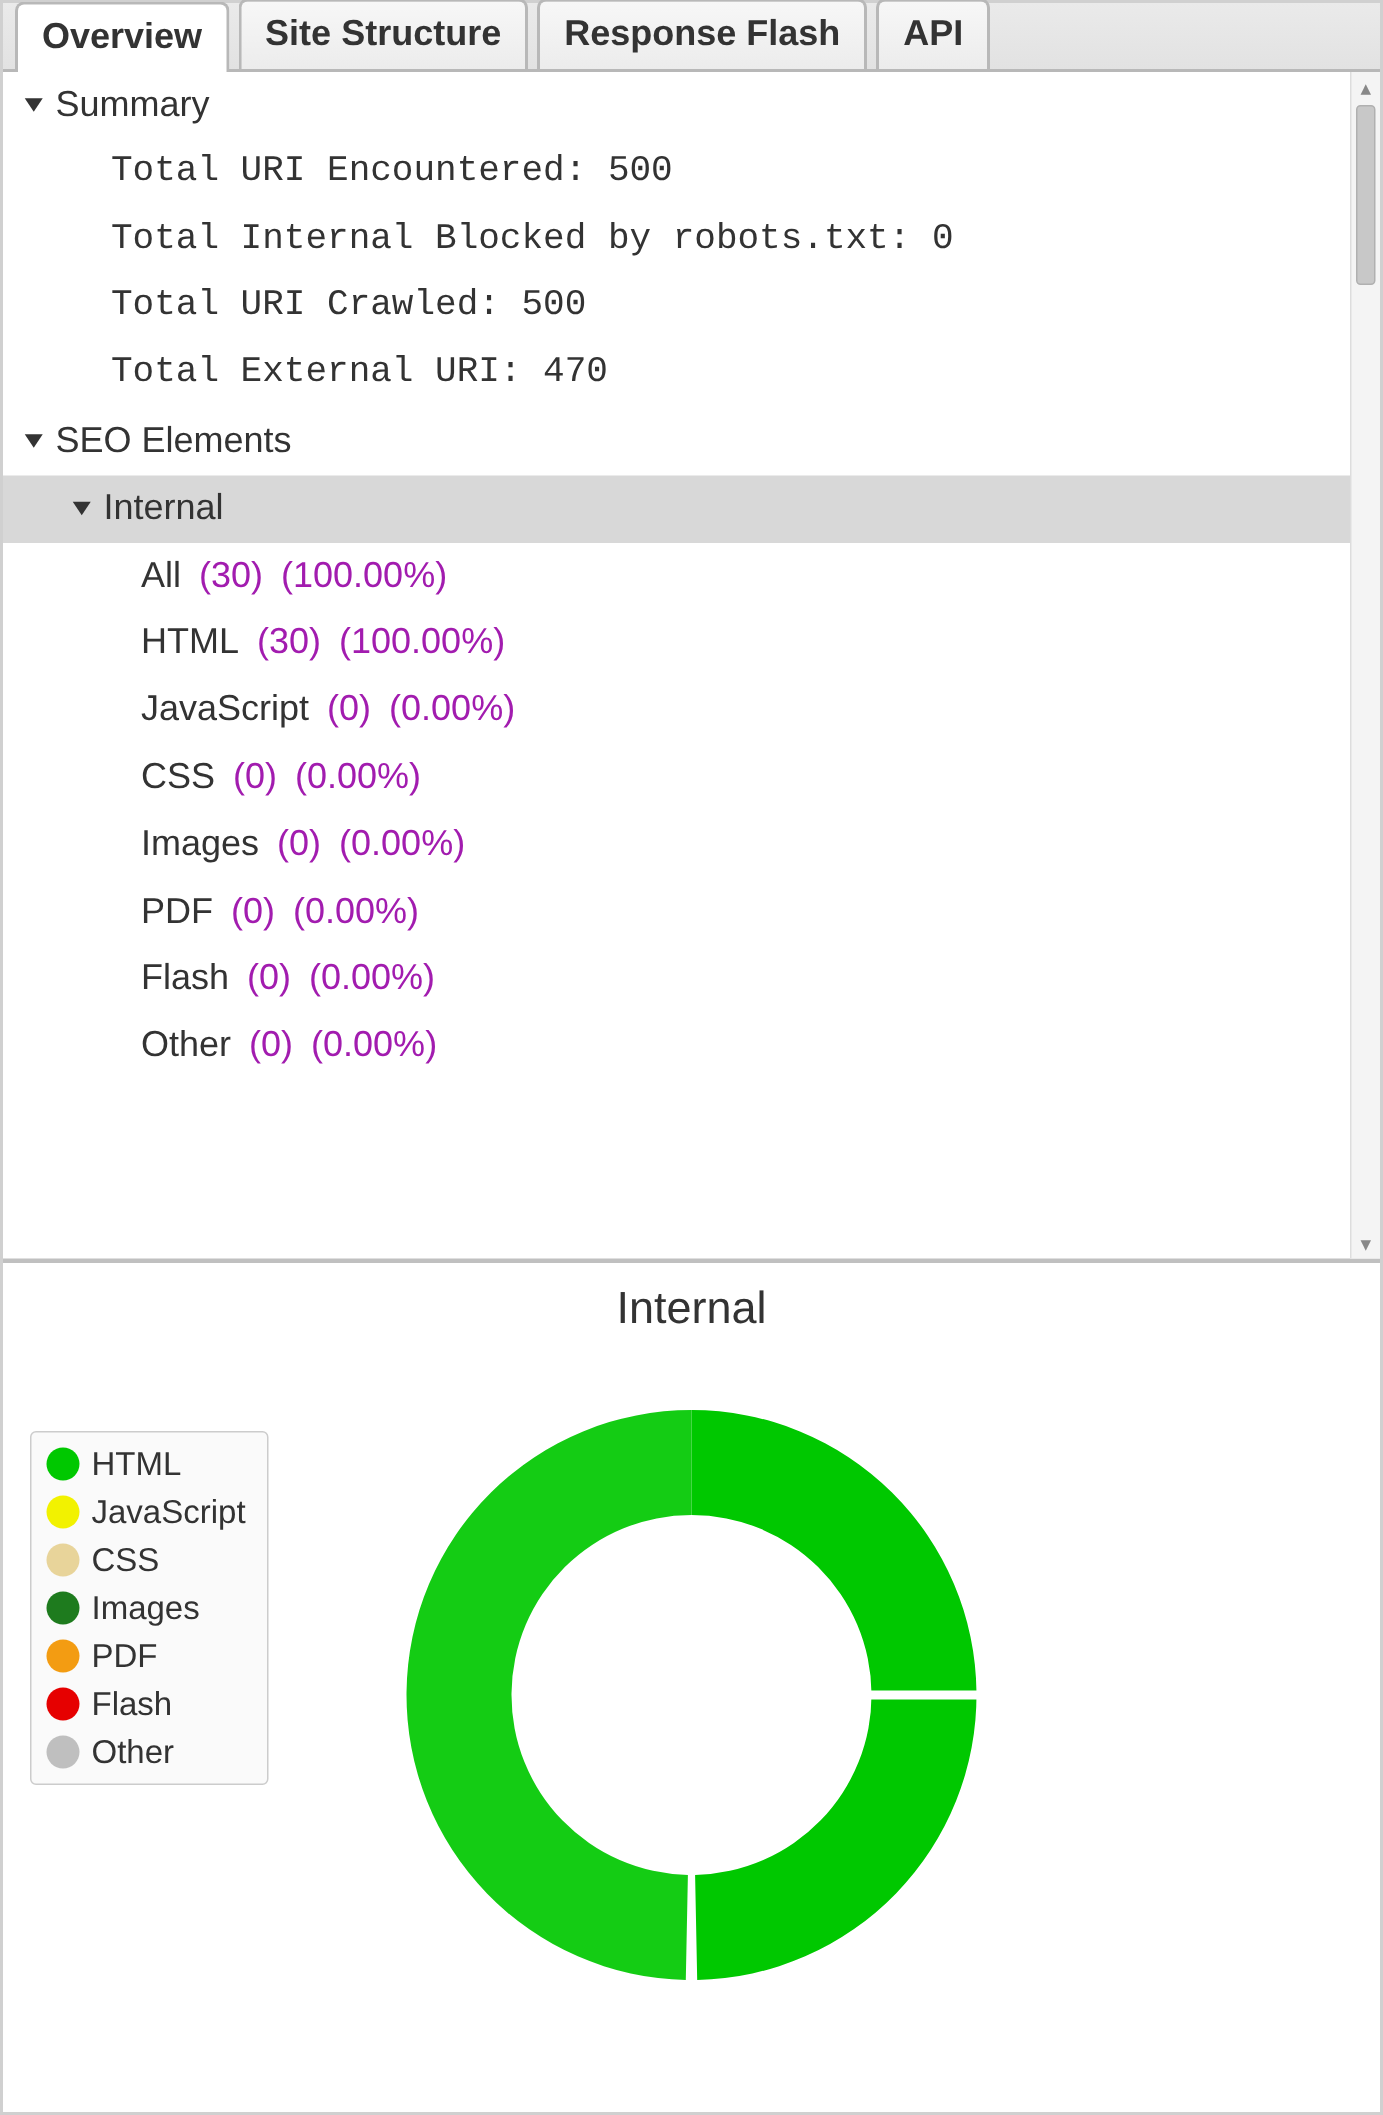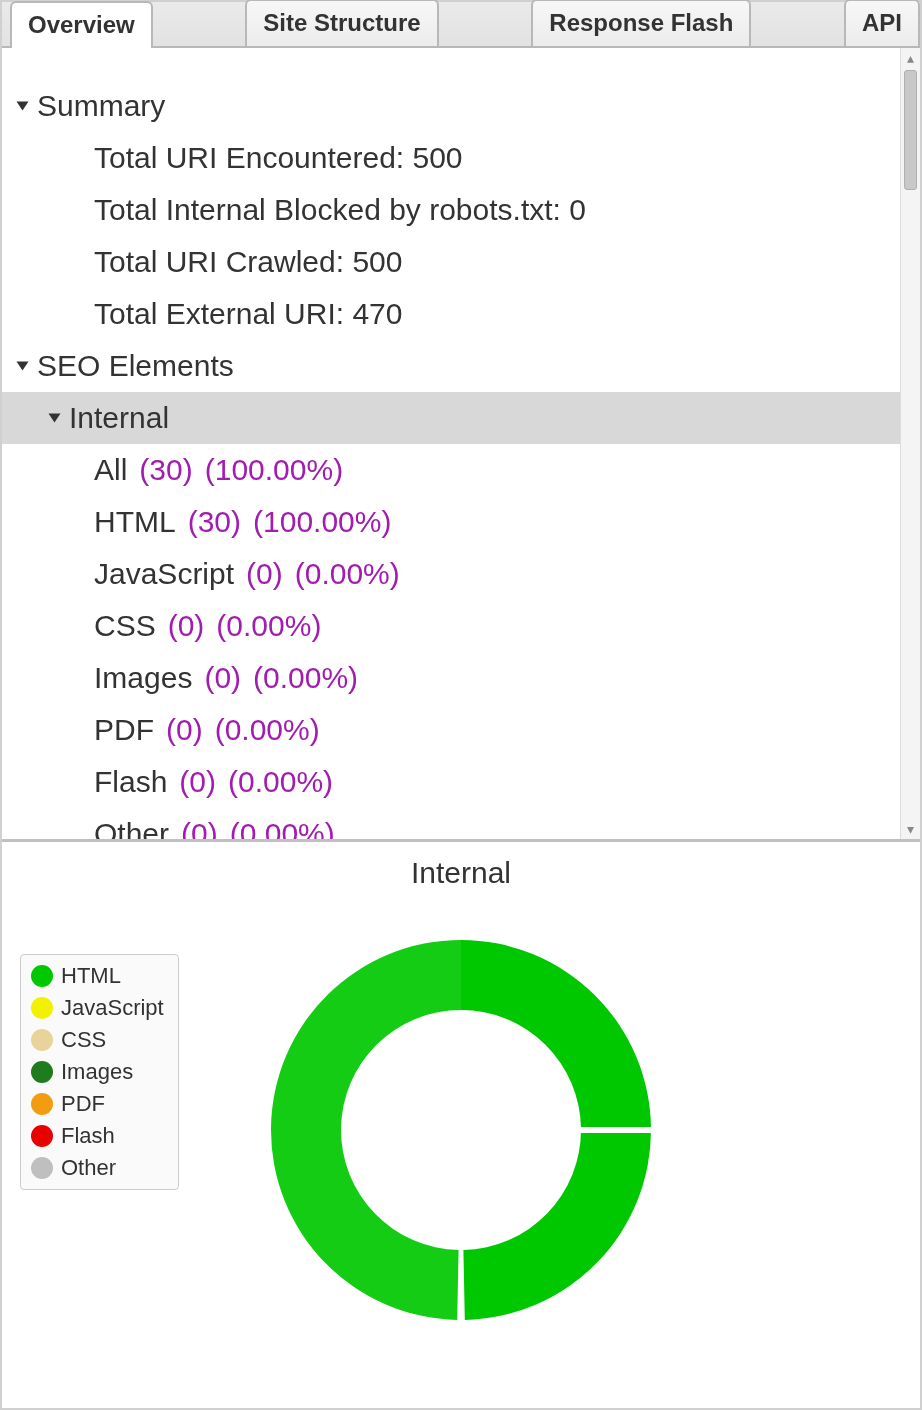--- a/index.html
+++ b/index.html
@@ -1,32 +1,32 @@
 <!DOCTYPE html>
 <html><head>
 <meta charset="utf-8">
 <style>
   * { box-sizing: border-box; margin: 0; padding: 0; }
   html, body { width: 922px; height: 1410px; font-family: "Helvetica Neue", Arial, sans-serif; background:#fff; color:#333; overflow:hidden; }
   .window { width:922px; height:1410px; display:flex; flex-direction:column; border:2px solid #d0d0d0; }
   
-  .tab-bar { height:46px; background: linear-gradient(#eaeaea,#e2e2e2); border-bottom:2px solid #b8b8b8; display:flex; align-items:flex-end; padding-left:8px; gap:6px; flex:0 0 auto;justify-content:space-between; }
+  .tab-bar { height:46px; background: linear-gradient(#eaeaea,#e2e2e2); border-bottom:2px solid #b8b8b8; display:flex; align-items:flex-end; padding-left:8px; gap:6px; flex:0 0 auto; }
   .tab { position:relative; padding:8px 16px 9px; font-size:24px; font-weight:700; color:#333; background:linear-gradient(#f7f7f7,#ececec); border:2px solid #b8b8b8; border-bottom:none; border-radius:6px 6px 0 0; cursor:pointer; }
   .tab.active { background:#fff; top:2px; }
   .tab.active::after { content:""; position:absolute; left:0; right:0; bottom:-2px; height:2px; background:#fff; }
   
   .top-pane { flex:0 0 auto; height:794px; position:relative; background:#fff; border-bottom:3px solid #c0c0c0; }
-  .tree-scroll { position:absolute; inset:0 20px 0 0; overflow:hidden; font-size:30px; line-height:1.2; color:#333;margin-top:32px; }
+  .tree-scroll { position:absolute; inset:0 20px 0 0; overflow:hidden; font-size:24px; line-height:1.2; color:#333; }
   .scrollbar { position:absolute; top:0; right:0; bottom:0; width:20px; background:#f4f4f4; border-left:1px solid #ddd; }
   .scrollbar .arrow { position:absolute; left:0; right:0; height:20px; display:flex; align-items:center; justify-content:center; color:#888; font-size:14px; cursor:pointer; }
   .scrollbar .arrow.up { top:0; }
   .scrollbar .arrow.down { bottom:0; }
   .scrollbar .thumb { position:absolute; left:3px; right:3px; top:22px; height:120px; background:#c8c8c8; border:1px solid #b0b0b0; border-radius:3px; }
   .row { padding:8px 0 8px 16px; display:flex; align-items:center; gap:6px; }
-  .row.indent1 { padding-left:92px; }
+  .row.indent1 { padding-left:72px;font-family:Liberation Mono, monospace; }
   .row.indent2 { padding-left:92px; }
   .row.selected { background:#d8d8d8; }
   .row.sub-selected { padding-left:48px; }
   .disclosure { display:inline-block; width:0; height:0; border-left:9px solid #333; border-top:6px solid transparent; border-bottom:6px solid transparent; transform:rotate(90deg); margin-right:4px; }
   .stat { color:#a21caf; margin-left:6px; }
   
   .bottom-pane { flex:1 1 auto; position:relative; background:#fff; padding:14px 18px 18px; }
   .chart-title { text-align:center; font-size:30px; color:#333; margin-bottom:10px; }
   .chart-area { position:relative; height:460px; }
   .legend { position:absolute; left:0; top:54px; border:1px solid #ccc; border-radius:4px; background:#fafafa; padding:8px 14px 8px 10px; display:flex; flex-direction:column; gap:6px; }

